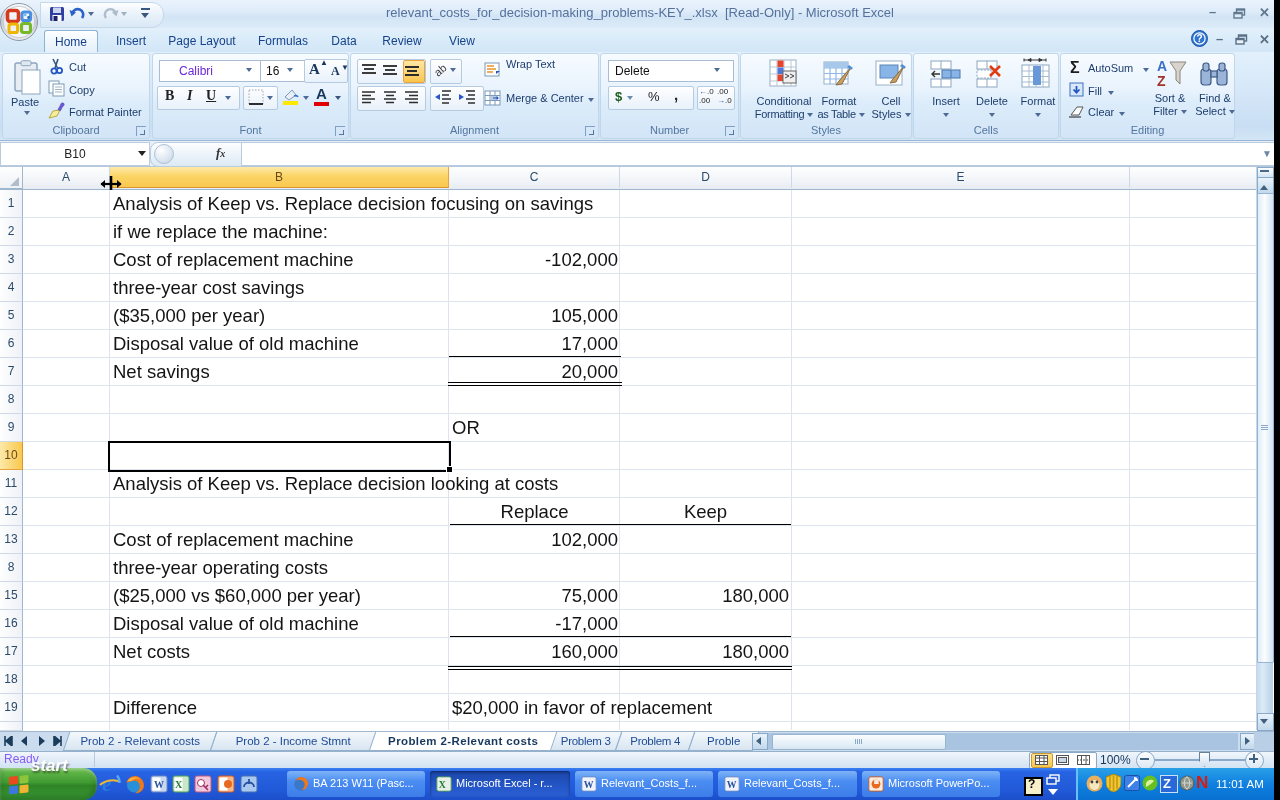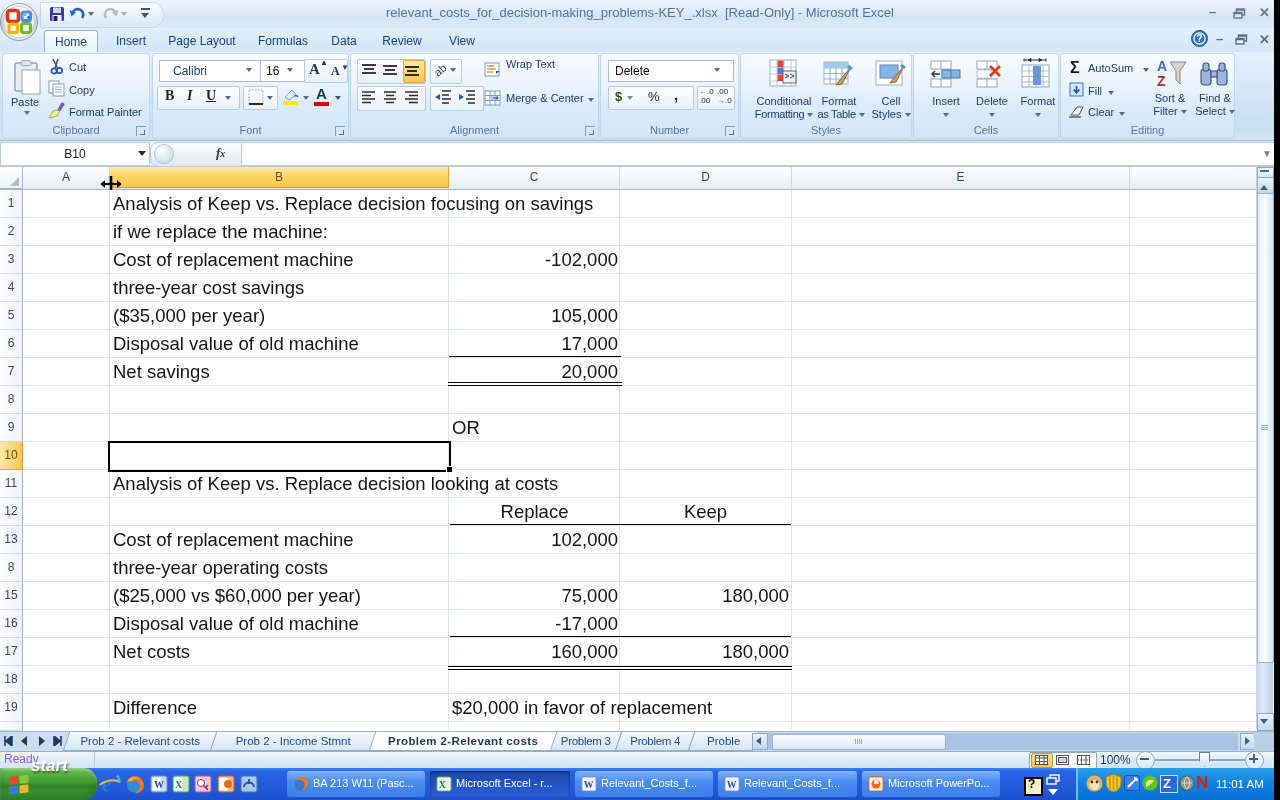--- a/index.html
+++ b/index.html
@@ -190,21 +190,21 @@
   <path d="M2 16 L10 14 L13 8 L6 9 Z" fill="#f6ee9e" stroke="#b9a93c"></path>
   <path d="M12 8.5 L15 3" stroke="#6a5acd" stroke-width="3.4"></path>
   <circle cx="15.5" cy="2.5" r="2" fill="#6a5acd"></circle>
  </svg>
  <div class="rtext" style="left:66px;top:52px">Format Painter</div>
 </div>
 
 <div class="rgroup abs" style="left:152px;top:53px;width:195px">
  <div class="rglabel">Font</div>
     <div class="launcher"></div>
- <div class="abs" style="left:6px;top:6px;width:97px;height:20px;background:#fff;border:1px solid #a8bdd3;font-size:12px;color:#0c4a6e;line-height:20px;padding-left:13px">Calibri</div>
+ <div class="abs" style="left:6px;top:6px;width:97px;height:20px;background:#fff;border:1px solid #a8bdd3;font-size:12px;color:#6d28d9;line-height:20px;padding-left:19px">Calibri</div>
  <div class="abs dd" style="left:93px;top:14px"></div>
  <div class="abs" style="left:107px;top:6px;width:38px;height:20px;background:#fff;border:1px solid #a8bdd3;font-size:12px;color:#111;line-height:20px;padding-left:5px">16</div>
  <div class="abs dd" style="left:134px;top:14px"></div>
  <div class="abs" style="left:151px;top:5px;width:42px;height:22px;background:linear-gradient(#fefeff,#e8f1fa);border:1px solid #b6cbe0;border-radius:2px"></div>
  <div class="abs" style="left:156px;top:7px;font-size:15px;font-weight:bold;color:#16365c;font-family:'Liberation Serif',serif">A</div>
  <div class="abs" style="left:167px;top:4px;font-size:8px;color:#16365c">▲</div>
  <div class="abs" style="left:178px;top:10px;font-size:12px;font-weight:bold;color:#16365c;font-family:'Liberation Serif',serif">A</div>
  <div class="abs" style="left:188px;top:9px;font-size:8px;color:#16365c">▼</div>
  <div class="abs" style="left:4px;top:32px;width:81px;height:22px;background:linear-gradient(#fefeff,#e8f1fa);border:1px solid #b6cbe0;border-radius:2px"></div>
  <div class="abs" style="left:12px;top:34px;font-size:14px;font-weight:bold;color:#222;font-family:'Liberation Serif',serif">B</div>

